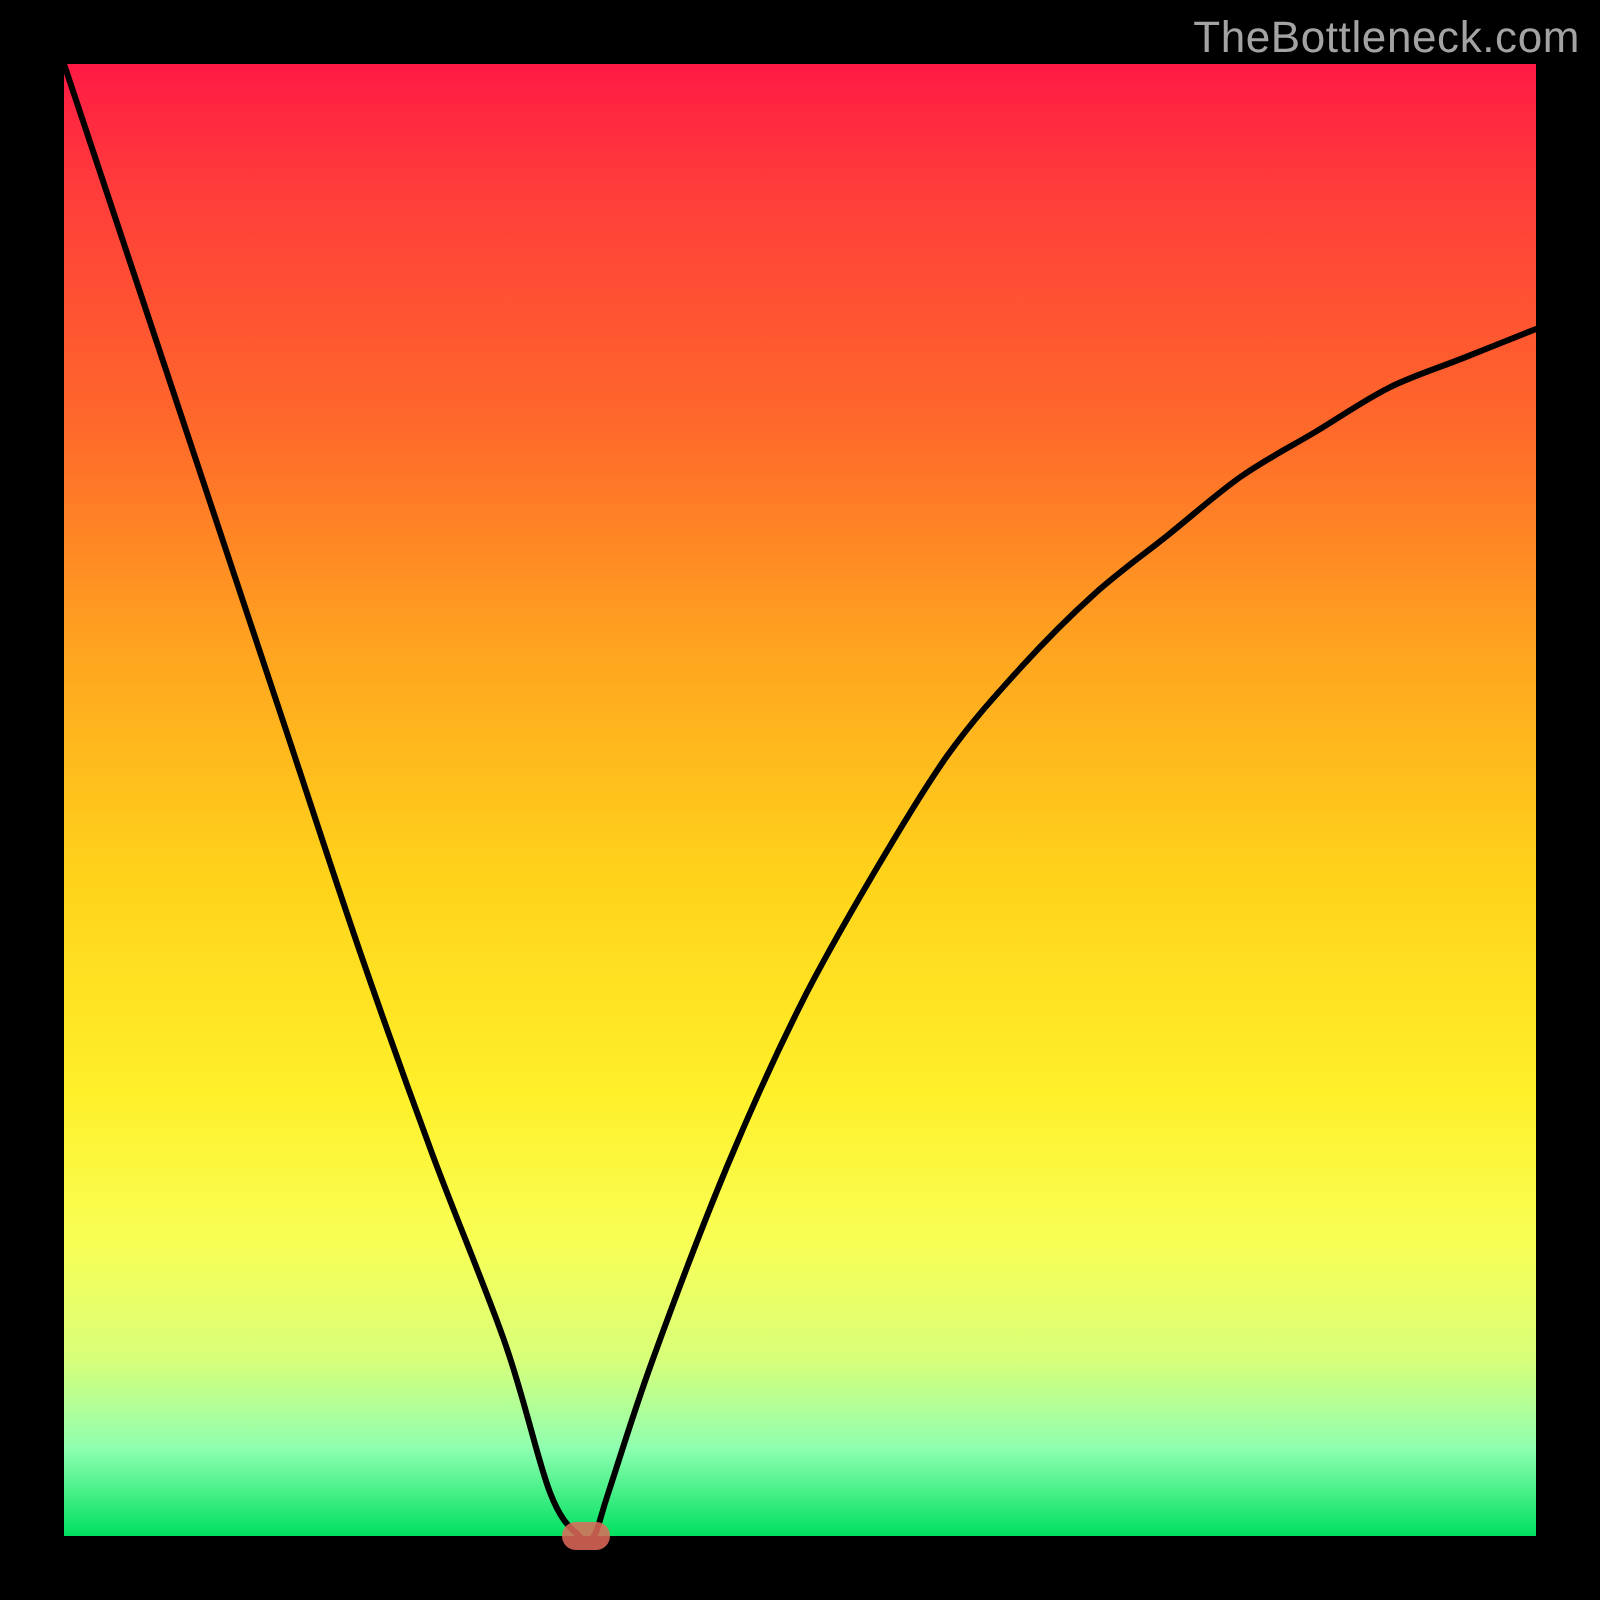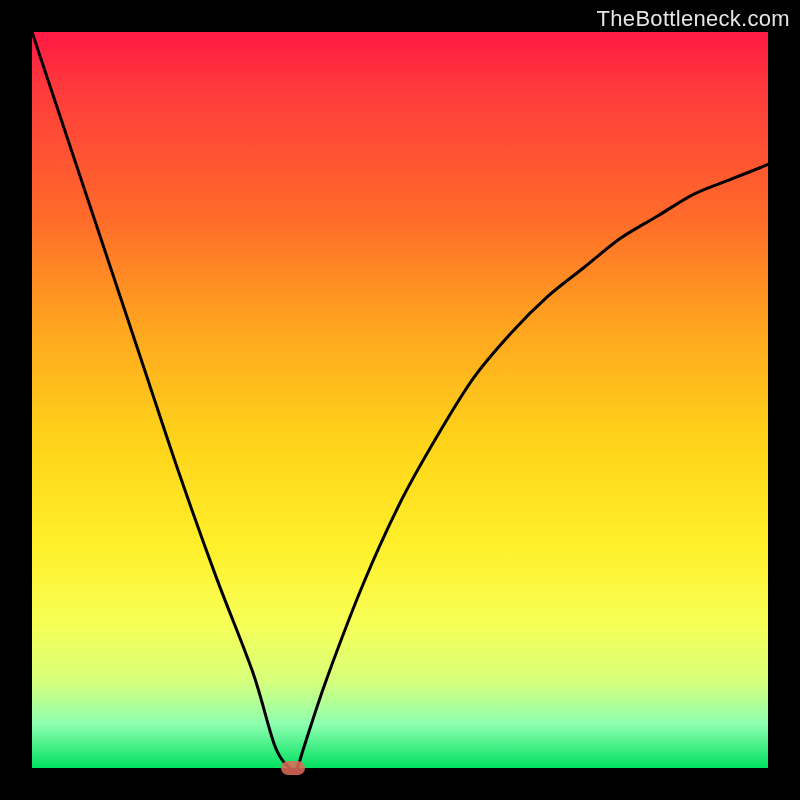--- a/index.html
+++ b/index.html
@@ -27,21 +27,21 @@
       #fff02a 70%,
       #f8ff55 80%,
       #d8ff7a 88%,
       #8fffb0 94%,
       #00e060 100%);
   }
   .watermark {
     position: absolute;
     top: 6px;
     right: 10px;
-    color: #e5e5e5;
+    color: #a3a3a3;
     font-size: 22px;
     font-weight: 500;
     letter-spacing: 0.3px;
     user-select: none;
   }
   svg.curve {
     position: absolute;
     left: 0;
     top: 0;
   }

